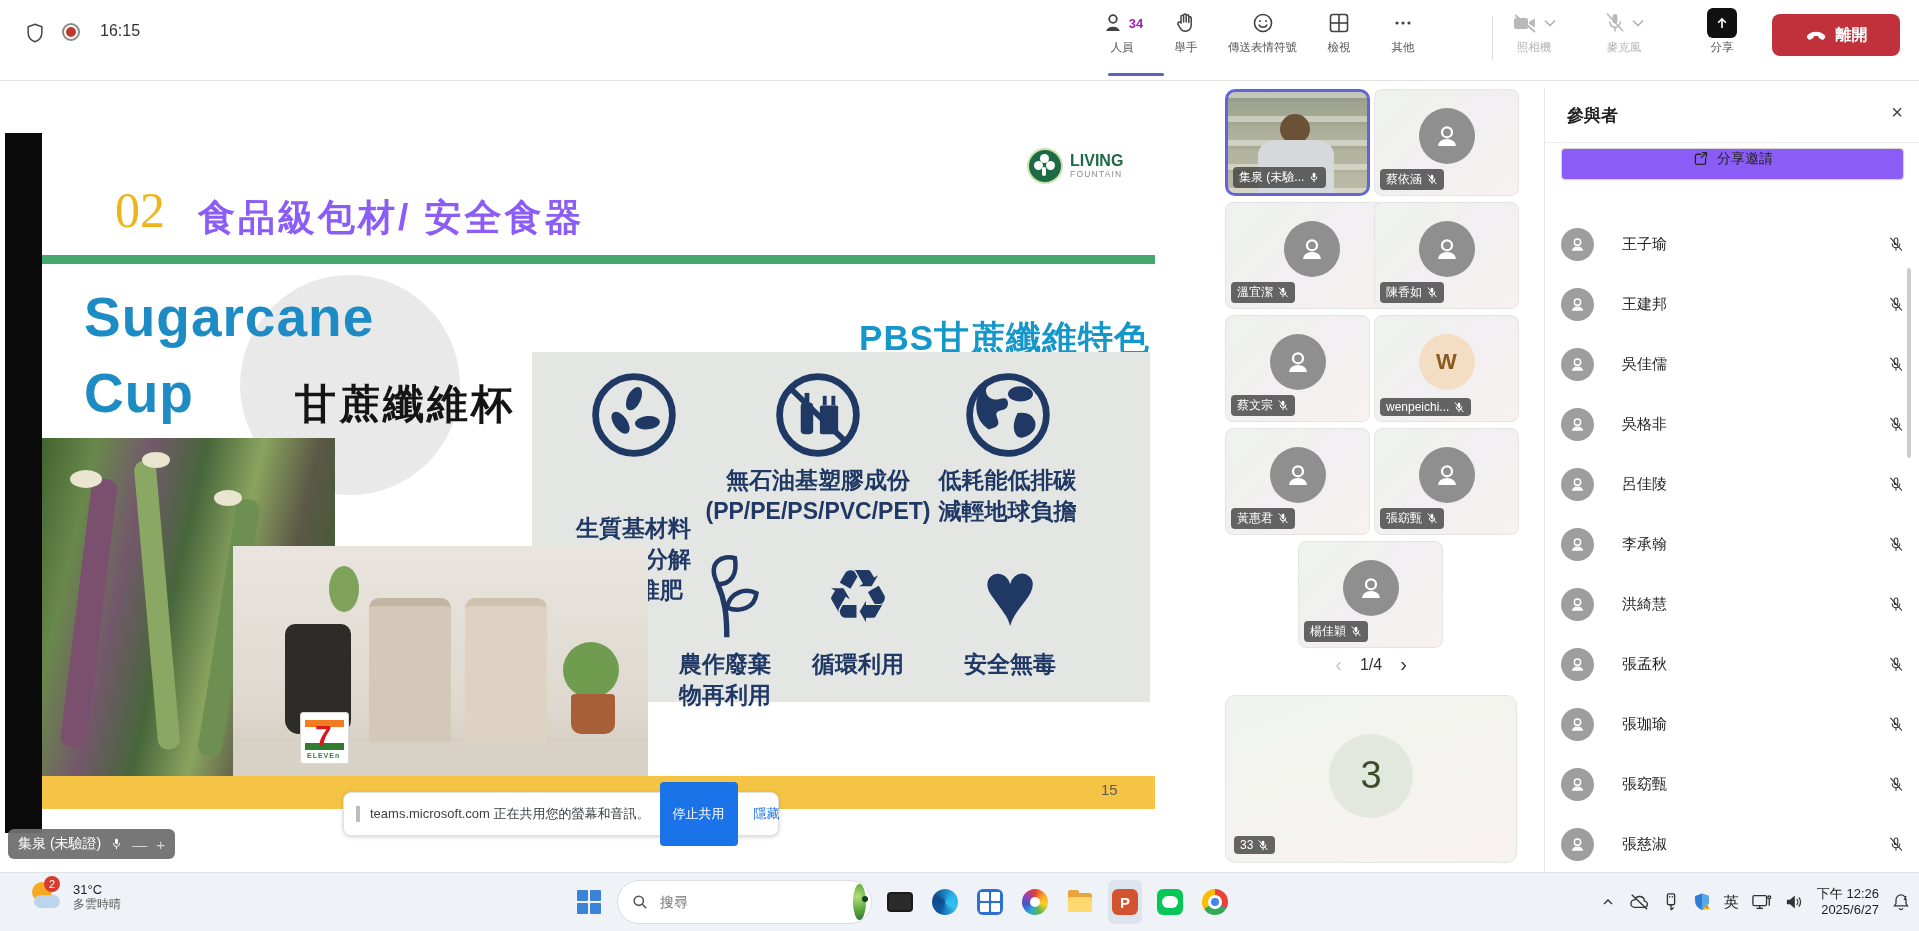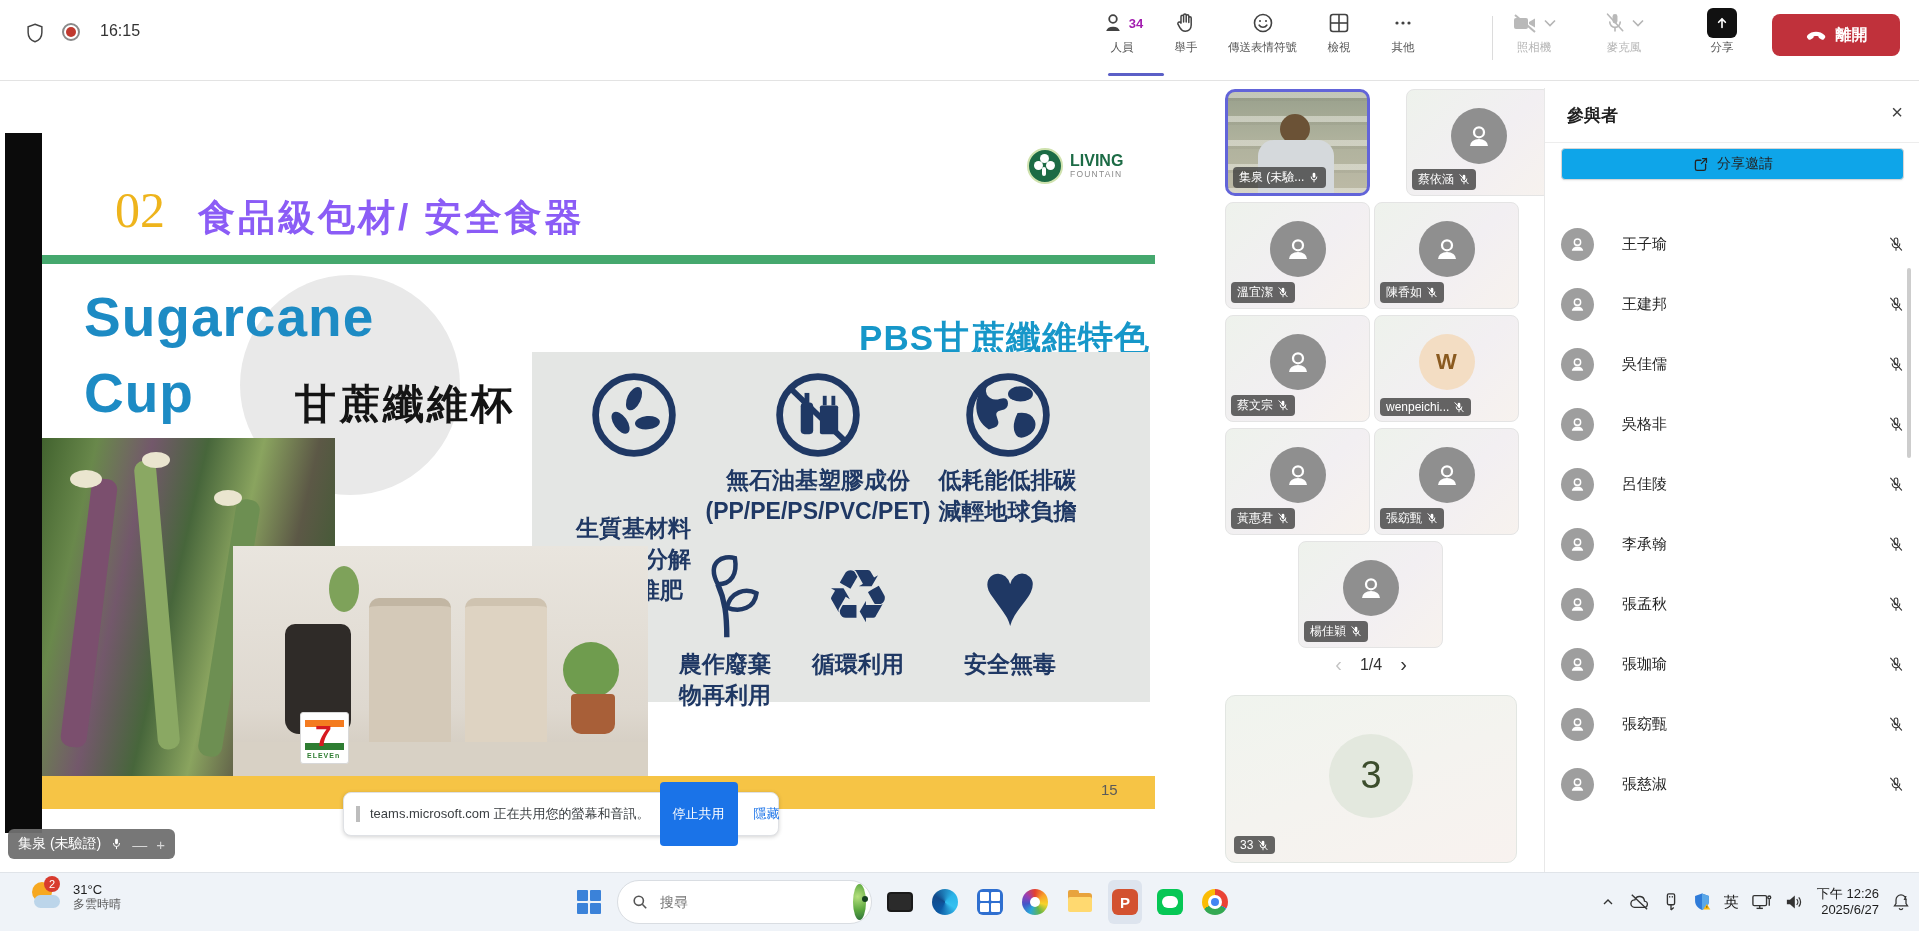--- a/index.html
+++ b/index.html
@@ -101,22 +101,22 @@
      background:linear-gradient(160deg,#f0f4ee 0%,#f4f3ef 50%,#f8f2ef 100%);}
   #phone-circle{position:absolute;left:50%;top:48%;transform:translate(-50%,-50%);width:84px;height:84px;border-radius:50%;
      background:#e3e8de;display:flex;align-items:center;justify-content:center;font-size:38px;color:#3c4d2c;}
   #phone-tile .nameplate{left:8px;bottom:8px;}
 
   
   #p-panel{position:absolute;left:1544px;top:88px;width:375px;height:843px;background:#fff;border-left:1px solid #e8e8e8;}
   #pp-title{position:absolute;left:22px;top:16px;font-size:17px;font-weight:bold;color:#1f1f1f;}
   #pp-close{position:absolute;left:336px;top:8px;width:32px;height:32px;border:none;background:none;font-size:20px;color:#424242;cursor:pointer;}
   #pp-divider{position:absolute;left:0;top:54px;width:375px;height:1px;background:#ededed;}
-  #pp-invite{position:absolute;left:16px;top:60px;width:343px;height:32px;background:#0ea5e9;border:1px solid #d6d6d6;border-radius:4px;
-     display:flex;align-items:center;justify-content:center;gap:8px;font-size:14px;color:#242424;cursor:pointer;
+  #pp-invite{position:absolute;left:16px;top:60px;width:343px;height:32px;background:#8b5cf6;border:1px solid #d6d6d6;border-radius:4px;
+     display:flex;justify-content:center;gap:8px;font-size:14px;color:#242424;cursor:pointer;
      box-shadow:0 1px 2px rgba(0,0,0,.06);font-family:"Liberation Sans",sans-serif;}
   #pp-list{position:absolute;left:0;top:126px;width:375px;}
   .p-row{position:relative;height:60px;display:flex;align-items:center;padding:0 16px;gap:12px;cursor:pointer;}
   .p-avatar{width:33px;height:33px;border-radius:50%;background:#9e9e9e;display:flex;align-items:center;justify-content:center;flex:0 0 33px;}
   .p-name{font-size:15px;color:#242424;flex:1;margin-left:16px;}
   .p-mic{color:#333;}
   #pp-scroll{position:absolute;left:362px;top:180px;width:4px;height:190px;border-radius:2px;background:#cdcdcd;cursor:pointer;}
 
   
   #taskbar{position:absolute;left:0;top:872px;width:1919px;height:59px;background:#eff3f8;border-top:1px solid #e0e4e9;}
@@ -445,41 +445,41 @@
         <svg width="12" height="13" viewBox="0 0 16 16">
             <g fill="none" stroke="#fff" stroke-width="1.3" stroke-linecap="round">
               <rect x="6.2" y="1.5" width="3.6" height="6.8" rx="1.8" fill="#fff" stroke="none"></rect>
               <path d="M4.2 7.3a3.8 3.9 0 0 0 7.6 0"></path>
               <path d="M8 11.5v2.3"></path>
             </g>
           </svg>
       </div>
     </div>
 
-    <div class="vtile" style="left:149px;top:4px;margin-left:32px;">
+    <div class="vtile" style="left:149px;top:4px;">
       <div class="avatar">
           <svg width="30" height="30" viewBox="0 0 24 24">
             <circle cx="12" cy="9" r="4" fill="none" stroke="#fff" stroke-width="1.8"></circle>
             <path d="M4.8 20a7.2 5.6 0 0 1 14.4 0z" fill="#fff"></path>
           </svg>
         </div>
       <div class="nameplate">
           <span>蔡依涵</span>
         <svg width="12" height="13" viewBox="0 0 16 16">
             <g fill="none" stroke="#fff" stroke-width="1.3" stroke-linecap="round">
               <rect x="6.2" y="1.5" width="3.6" height="6.8" rx="1.8" fill="#fff" stroke="none"></rect>
               <path d="M4.2 7.3a3.8 3.9 0 0 0 7.6 0"></path>
               <path d="M8 11.5v2.3"></path>
               <path d="M2.6 1.6l11 12"></path>
             </g>
           </svg>
         </div>
     </div>
 
-    <div class="vtile" style="left:0;top:117px;">
+    <div class="vtile" style="left:0;top:117px;padding-left:28px;">
       <div class="avatar">
           <svg width="30" height="30" viewBox="0 0 24 24">
             <circle cx="12" cy="9" r="4" fill="none" stroke="#fff" stroke-width="1.8"></circle>
             <path d="M4.8 20a7.2 5.6 0 0 1 14.4 0z" fill="#fff"></path>
           </svg>
         </div>
       <div class="nameplate">
           <span>溫宜潔</span>
         <svg width="12" height="13" viewBox="0 0 16 16">
             <g fill="none" stroke="#fff" stroke-width="1.3" stroke-linecap="round">
@@ -759,20 +759,39 @@
               <g fill="none" stroke="#333" stroke-width="1.1" stroke-linecap="round">
                 <rect x="6.2" y="1.5" width="3.6" height="6.8" rx="1.8"></rect>
                 <path d="M4.2 7.3a3.8 3.9 0 0 0 7.6 0"></path>
                 <path d="M8 11.5v2.3"></path>
                 <path d="M2.6 1.6l11 12"></path>
               </g>
             </svg>
     </span>
   </div>
 
+  <div class="p-row">
+    <span class="p-avatar">
+      <svg width="19" height="19" viewBox="0 0 24 24">
+              <circle cx="12" cy="9" r="4" fill="none" stroke="#fff" stroke-width="1.8"></circle>
+              <path d="M4.8 20a7.2 5.6 0 0 1 14.4 0z" fill="#fff"></path>
+            </svg>
+    </span>
+    <span class="p-name">洪綺慧</span>
+    <span class="p-mic">
+      <svg width="16" height="17" viewBox="0 0 16 16">
+              <g fill="none" stroke="#333" stroke-width="1.1" stroke-linecap="round">
+                <rect x="6.2" y="1.5" width="3.6" height="6.8" rx="1.8"></rect>
+                <path d="M4.2 7.3a3.8 3.9 0 0 0 7.6 0"></path>
+                <path d="M8 11.5v2.3"></path>
+                <path d="M2.6 1.6l11 12"></path>
+              </g>
+            </svg>
+    </span>
+  </div>
 
   <div class="p-row">
     <span class="p-avatar">
       <svg width="19" height="19" viewBox="0 0 24 24">
               <circle cx="12" cy="9" r="4" fill="none" stroke="#fff" stroke-width="1.8"></circle>
               <path d="M4.8 20a7.2 5.6 0 0 1 14.4 0z" fill="#fff"></path>
             </svg>
     </span>
     <span class="p-name">張孟秋</span>
     <span class="p-mic">

